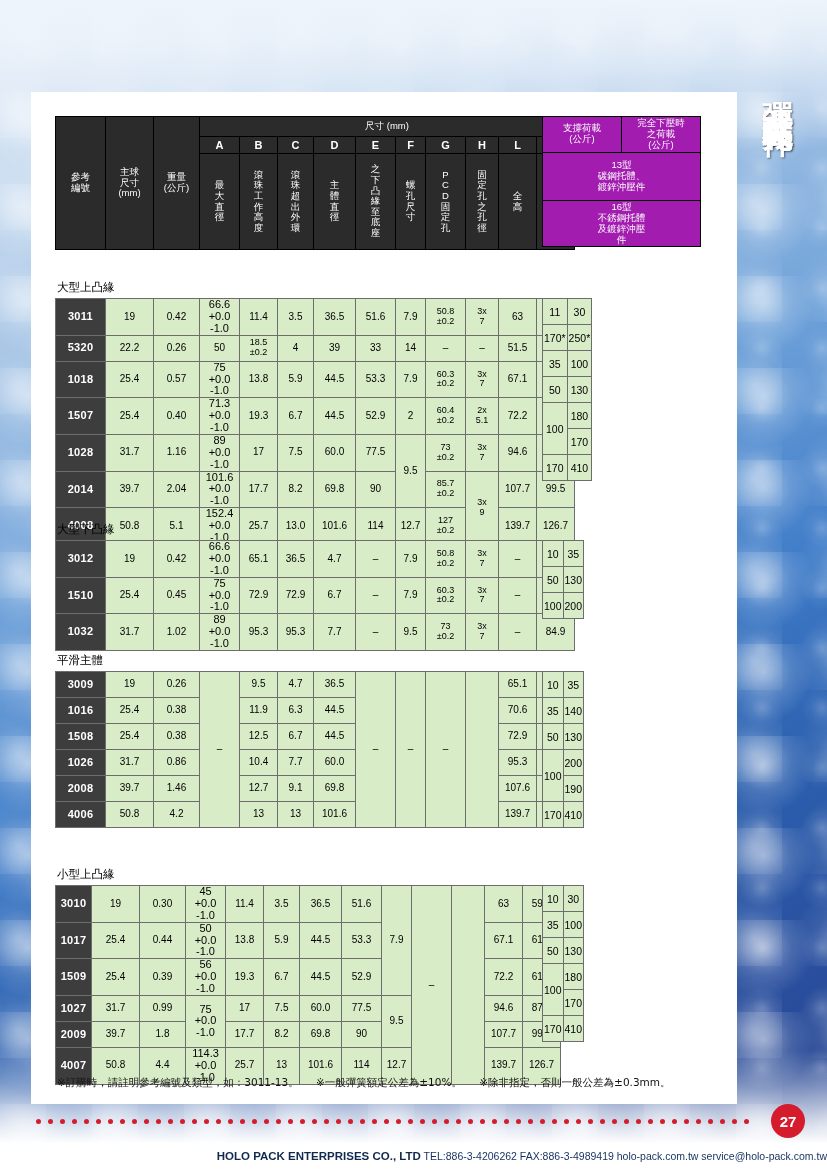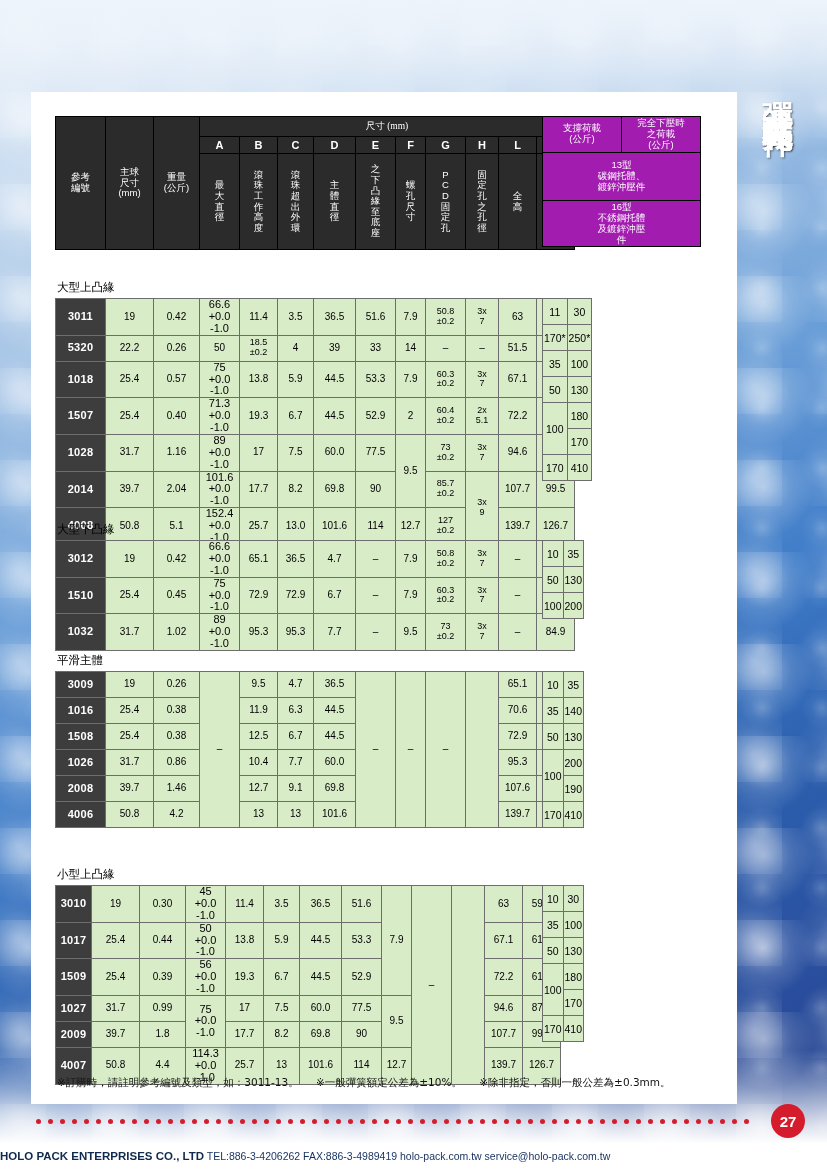--- a/index.html
+++ b/index.html
@@ -169,21 +169,21 @@
     position: absolute; right: 22px; bottom: 32px;
     width: 34px; height: 34px; border-radius: 50%;
     background: #d41c2c; color: #fff;
     display: flex; align-items: center; justify-content: center;
     font-size: 15px; font-weight: bold;
     z-index: 8;
     font-family: "Liberation Sans", sans-serif;
   }
   .footer {
     position: absolute; left: 0; bottom: 8px; width: 827px;
-    text-align: left;
+    text-align: right;
     font-size: 10.5px; color: #15305f;
     z-index: 8;
     font-family: "Liberation Sans", sans-serif;
   }
   .footer b { font-size: 11.5px; color: #10294f; }
   .footer .tel { color: #15305f; }
 </style>
 </head>
 <body>
 
@@ -204,21 +204,21 @@
           <tr>
         <td rowspan="3" style="width:50px;">
           <span>參考</span><br><span>編號</span>
         </td>
         <td rowspan="3" style="width:48px;">
           主球<br>尺寸<br>(mm)
         </td>
         <td rowspan="3" style="width:46px;">
           重量<br>(公斤)
         </td>
-        <td colspan="10" style="height:20px;font-family:Liberation Serif, serif;">尺寸 (mm)</td>
+        <td colspan="10" style="height:20px;">尺寸 (mm)</td>
       </tr>
       <tr>
         <td class="letter" style="width:40px;height:17px;">A</td>
         <td class="letter" style="width:38px;">B</td>
         <td class="letter" style="width:36px;">C</td>
         <td class="letter" style="width:42px;">D</td>
         <td class="letter" style="width:40px;">E</td>
         <td class="letter" style="width:30px;">F</td>
         <td class="letter" style="width:40px;">G</td>
         <td class="letter" style="width:33px;">H</td>

